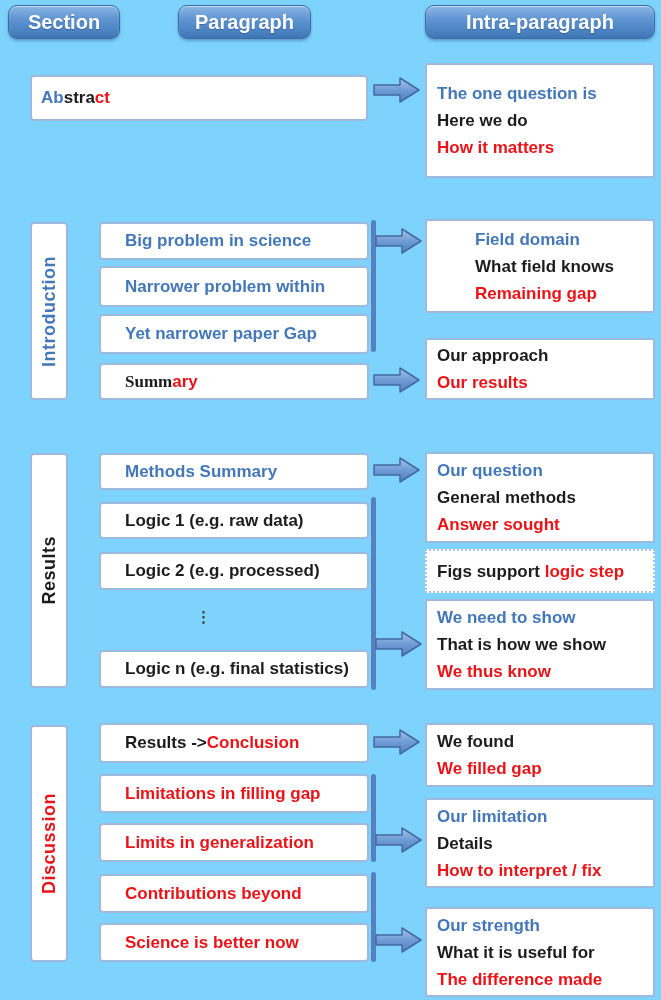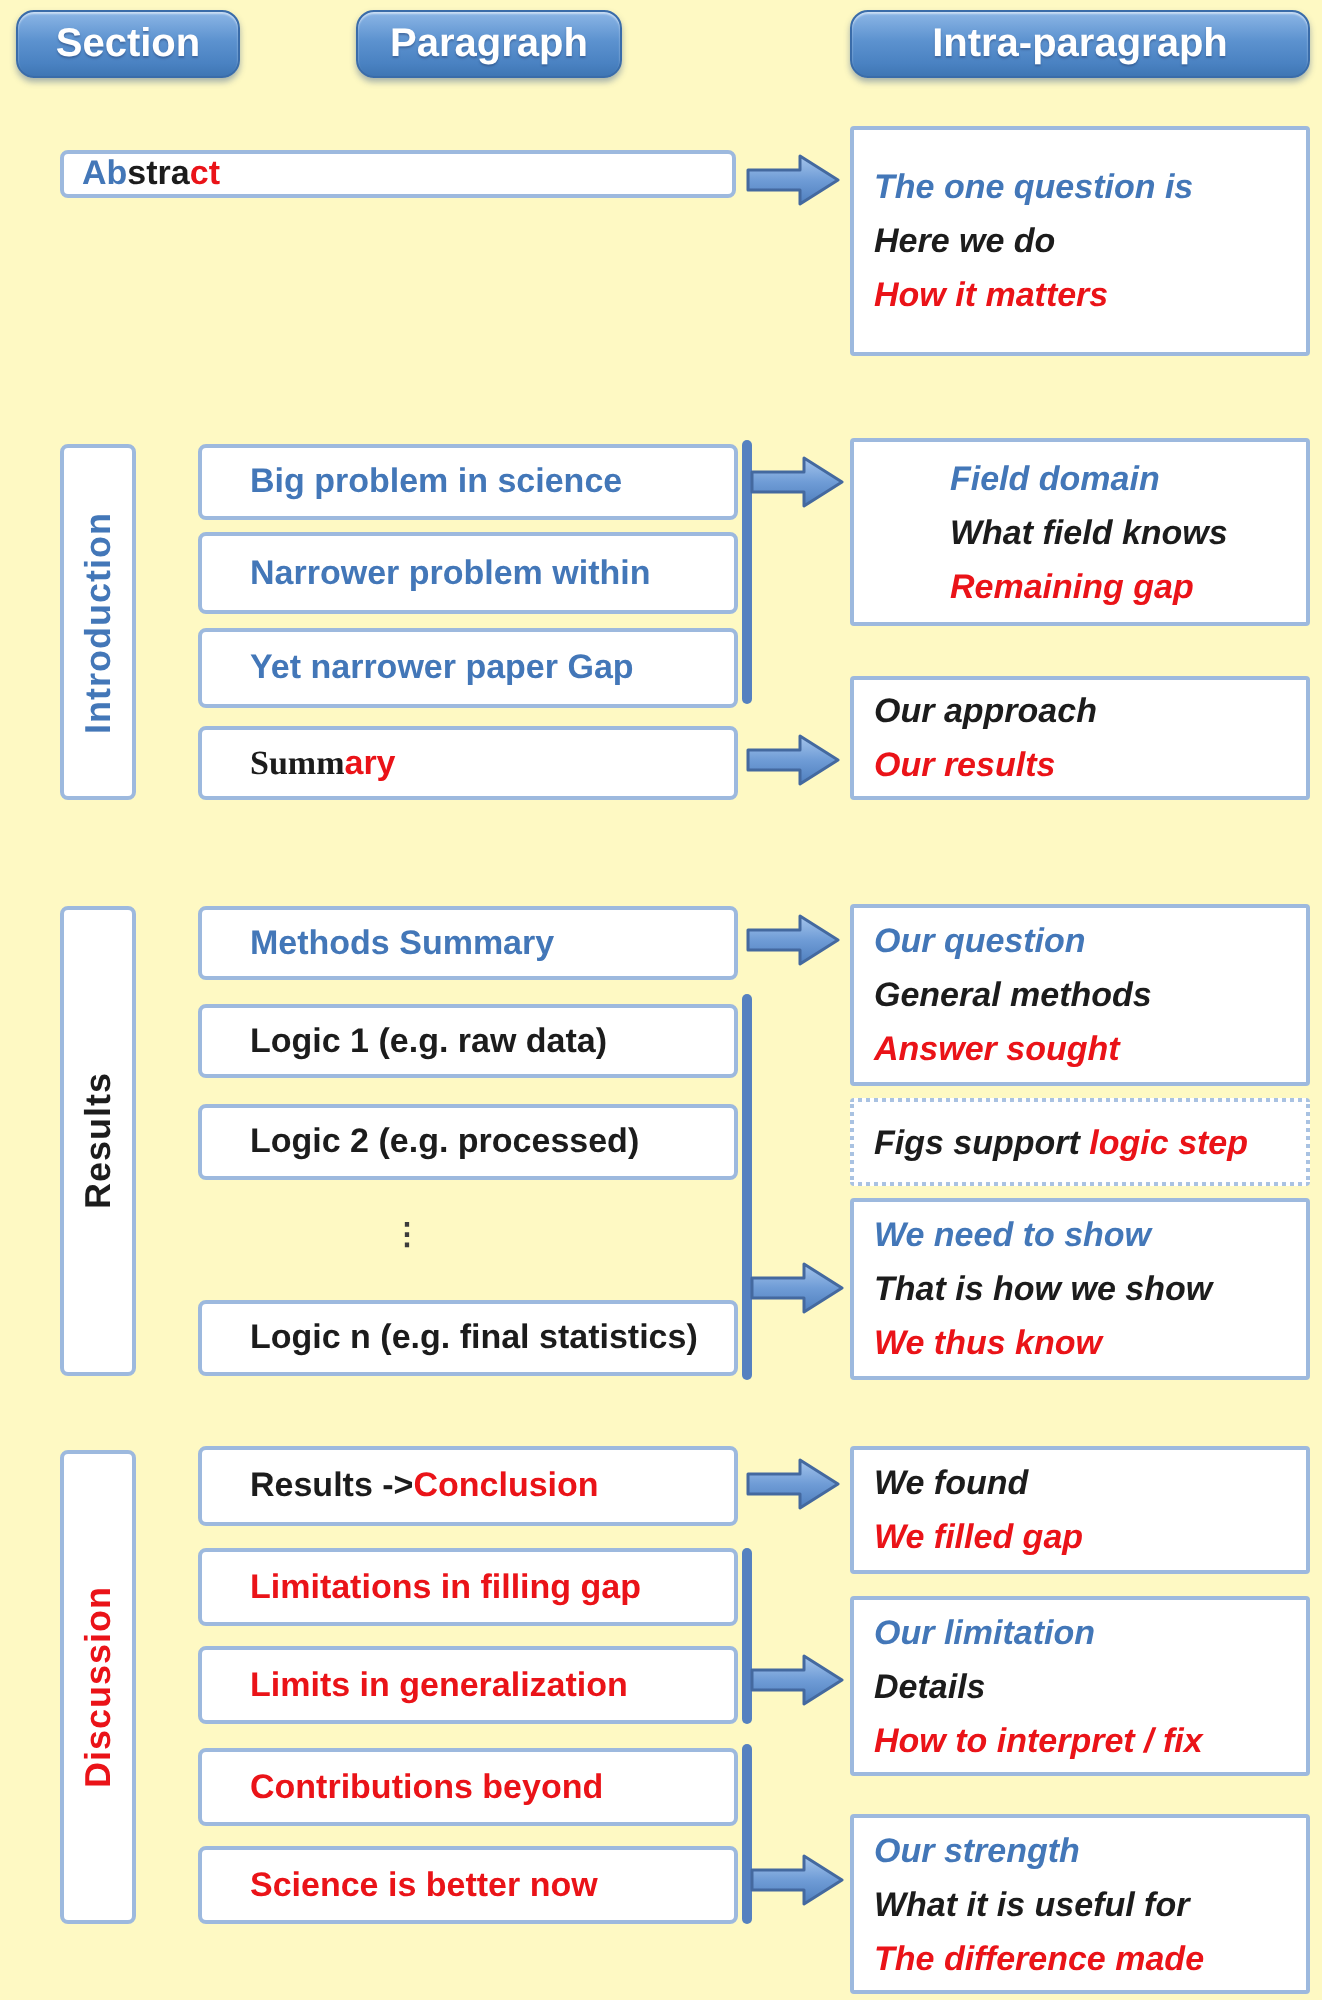--- a/index.html
+++ b/index.html
@@ -1,19 +1,19 @@
 <!DOCTYPE html>
 <html><head>
 <meta charset="utf-8">
 <style>
   * { margin:0; padding:0; box-sizing:border-box; }
   html,body { background:#ffffff; }
   body { font-family:"Liberation Sans", sans-serif; }
   .canvas {
-    position:relative; width:661px; height:1000px; background:#fef9c3;
+    position:relative; width:661px; height:1000px; background:#7dd3fc;
     overflow:hidden; font-weight:700;
   }
   
   .hbtn {
     position:absolute; height:34px; border-radius:9px;
     background:linear-gradient(180deg,#8cb6e6 0%, #5c92cf 45%, #4a82c2 80%, #3f76b4 100%);
     border:1px solid #3a6ca9; color:#ffffff; font-size:20px;
     display:flex; align-items:center; justify-content:center;
     box-shadow:0 2px 3px rgba(60,90,140,.45), inset 0 1px 1px rgba(255,255,255,.55);
     text-shadow:0 1px 1px rgba(40,70,120,.5);
@@ -26,21 +26,21 @@
     font-size:17px; white-space:nowrap;
   }
   .pbox.wide { left:30px; width:338px; padding-left:9px; }
   
   .ibox {
     position:absolute; left:425px; width:230px; background:#fff;
     border:2px solid #9db9de; border-radius:2px;
     display:flex; flex-direction:column; justify-content:center;
     padding:3px 6px 3px 10px; font-size:17px;
   }
-  .ibox .line { line-height:27px; white-space:nowrap;font-style:italic; }
+  .ibox .line { line-height:27px; white-space:nowrap; }
   .ibox.dotted { border:2px dotted #a9c2e2; justify-content:center; }
   
   .vlabel {
     position:absolute; left:30px; width:38px; background:#fff;
     border:2px solid #9db9de; border-radius:4px;
     display:flex; align-items:center; justify-content:center; font-size:18px;
   }
   .vlabel .vtext { writing-mode:vertical-rl; transform:rotate(180deg); letter-spacing:.5px; white-space:nowrap; }
   
   .gbar { position:absolute; left:371px; width:5px; background:#5581c0; border-radius:3px; }
@@ -60,21 +60,21 @@
         <stop offset="0.5" stop-color="#6f9cd6"></stop>
         <stop offset="1" stop-color="#4f7fbe"></stop>
       </linearGradient>
     </defs>
   </svg>
 
   <div class="hbtn" style="left:8px; top:5px; width:112px;">Section</div>
   <div class="hbtn" style="left:178px; top:5px; width:133px;">Paragraph</div>
   <div class="hbtn" style="left:425px; top:5px; width:230px;">Intra-paragraph</div>
 
-  <div class="pbox wide" style="top:75px; height:24px;">
+  <div class="pbox wide" style="top:75px; height:46px;">
       <span style="color: rgb(67, 119, 184);">Ab</span>
       <span style="color: rgb(28, 28, 28);">stra</span>
       <span style="color: rgb(234, 19, 24);">ct</span>
     </div>
 
   <svg class="arrow" style="left:374px; top:77px;" viewBox="0 0 46 26">
     <polygon points="0,8 26,8 26,1 45,13 26,25 26,18 0,18" fill="url(#agrad)" stroke="#44699f" stroke-width="1.5" stroke-linejoin="round"></polygon>
   </svg>
 
   <div class="ibox" style="top:63px; height:115px;">

